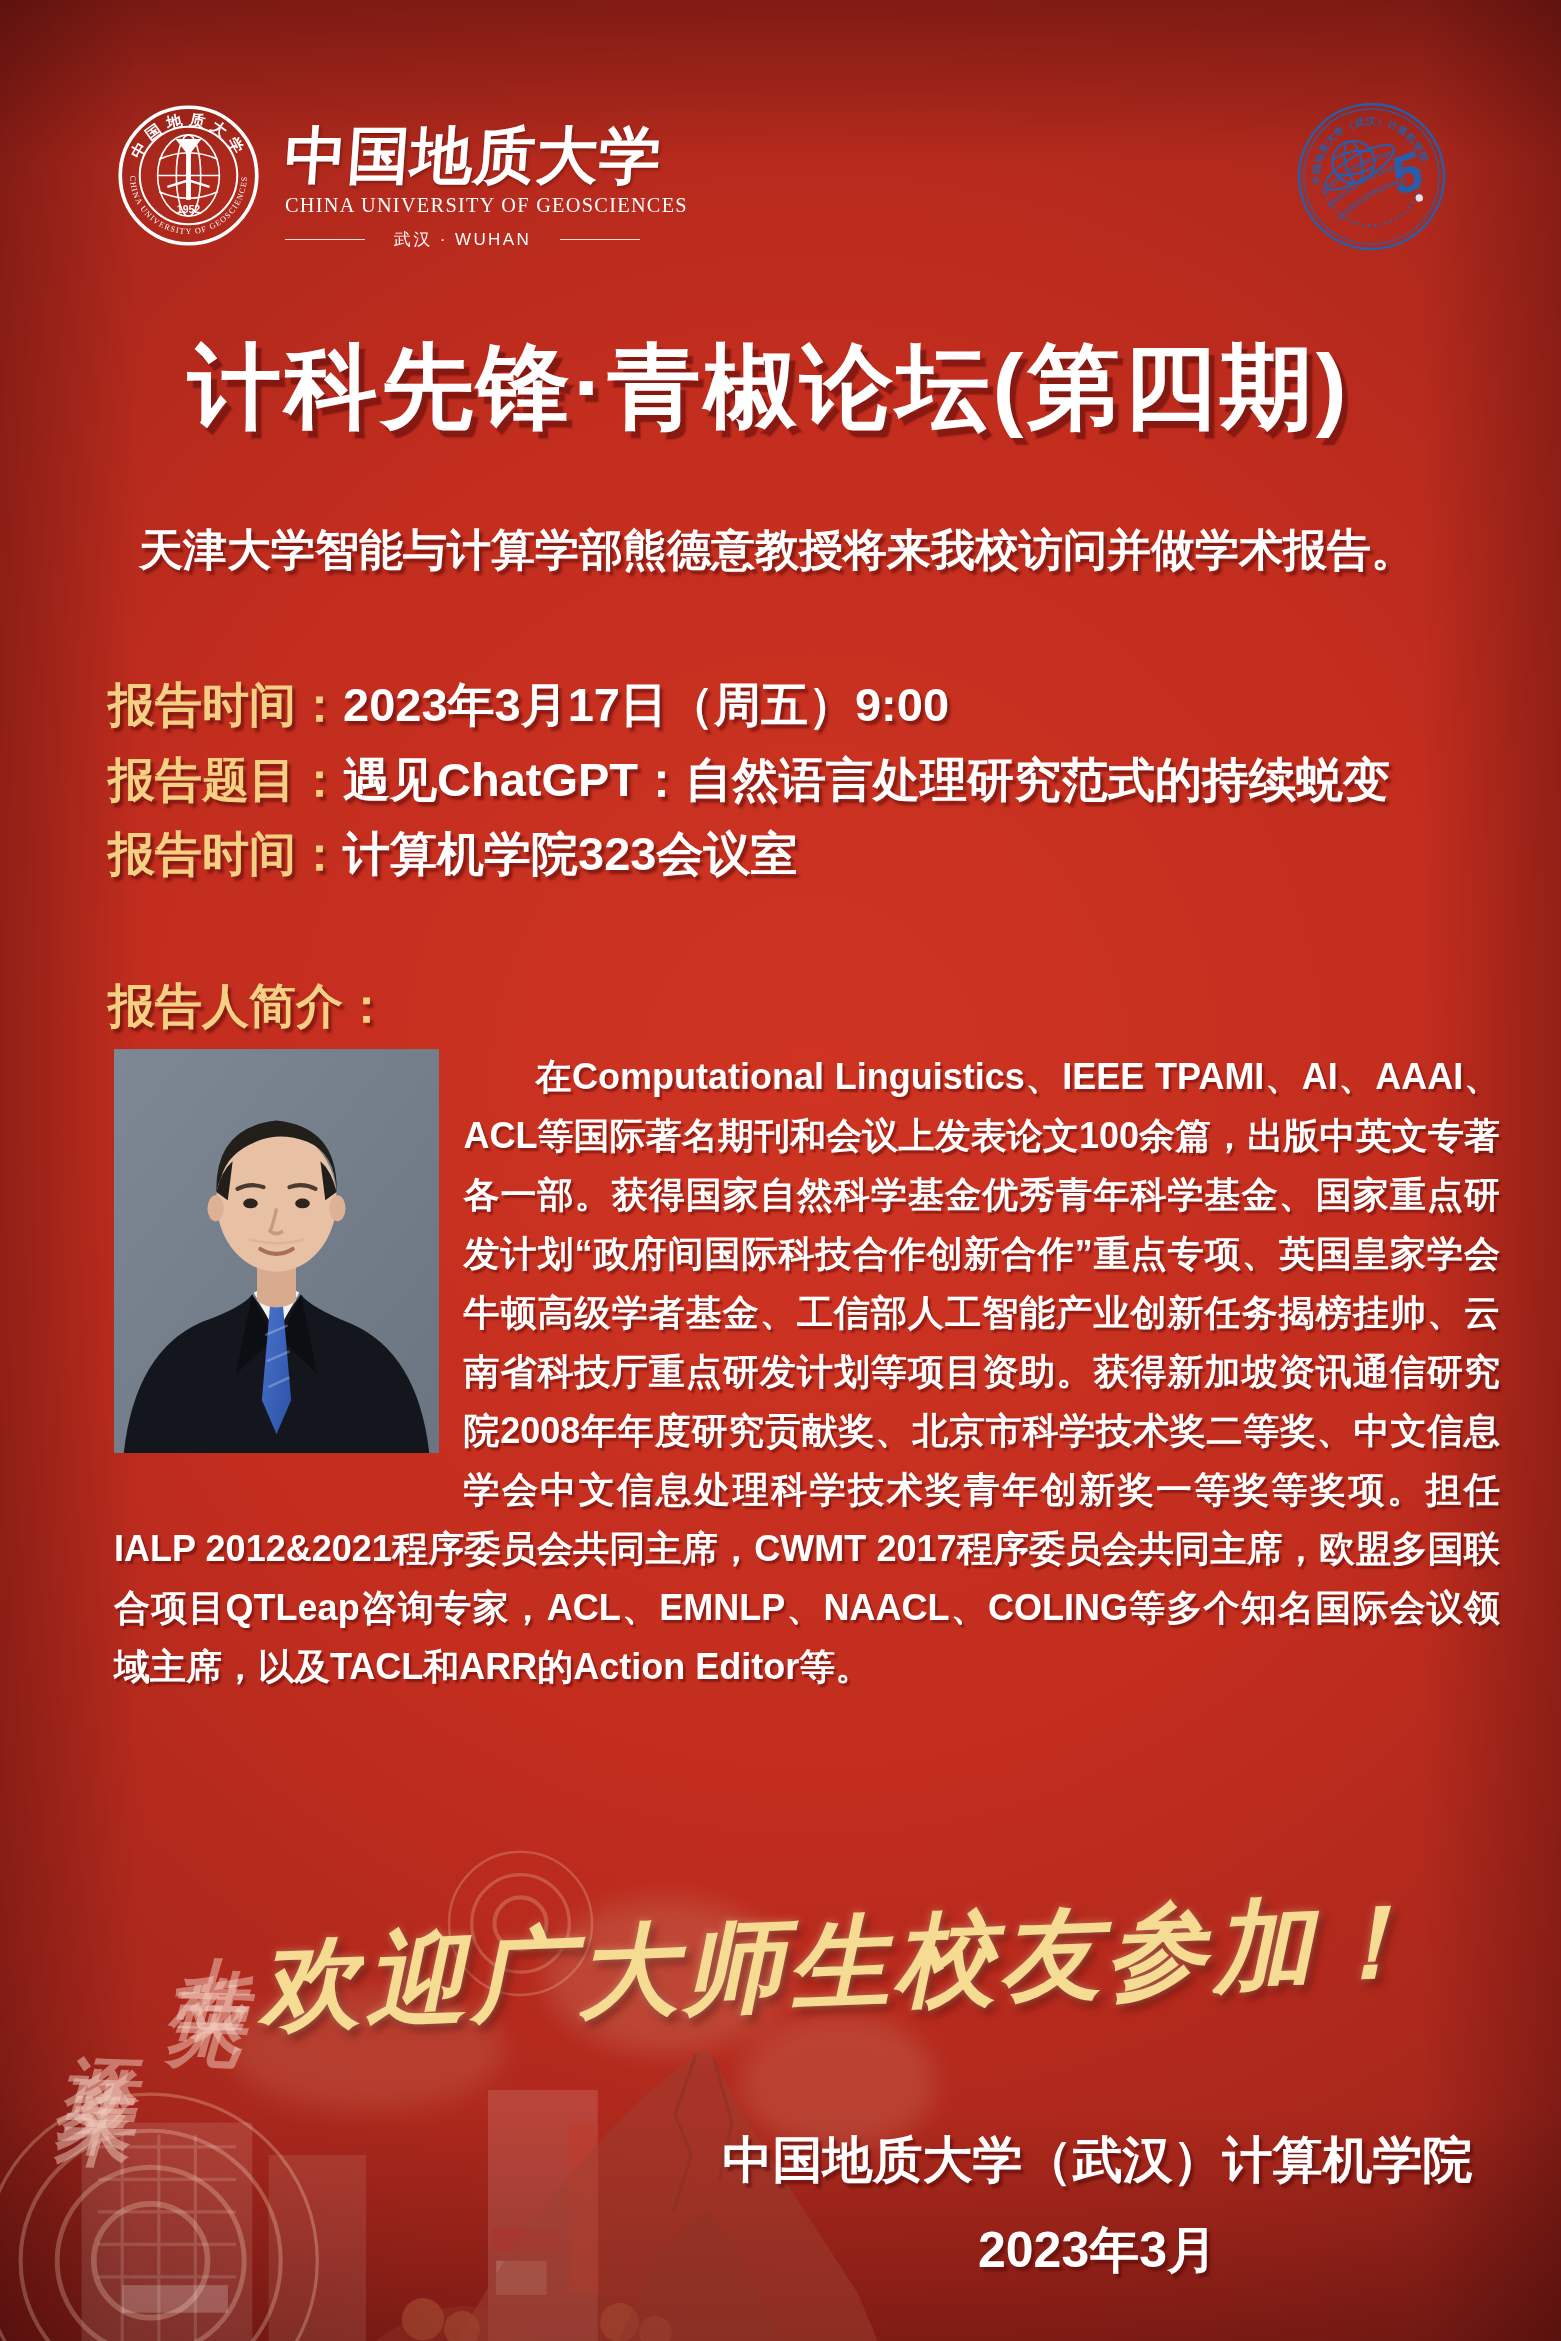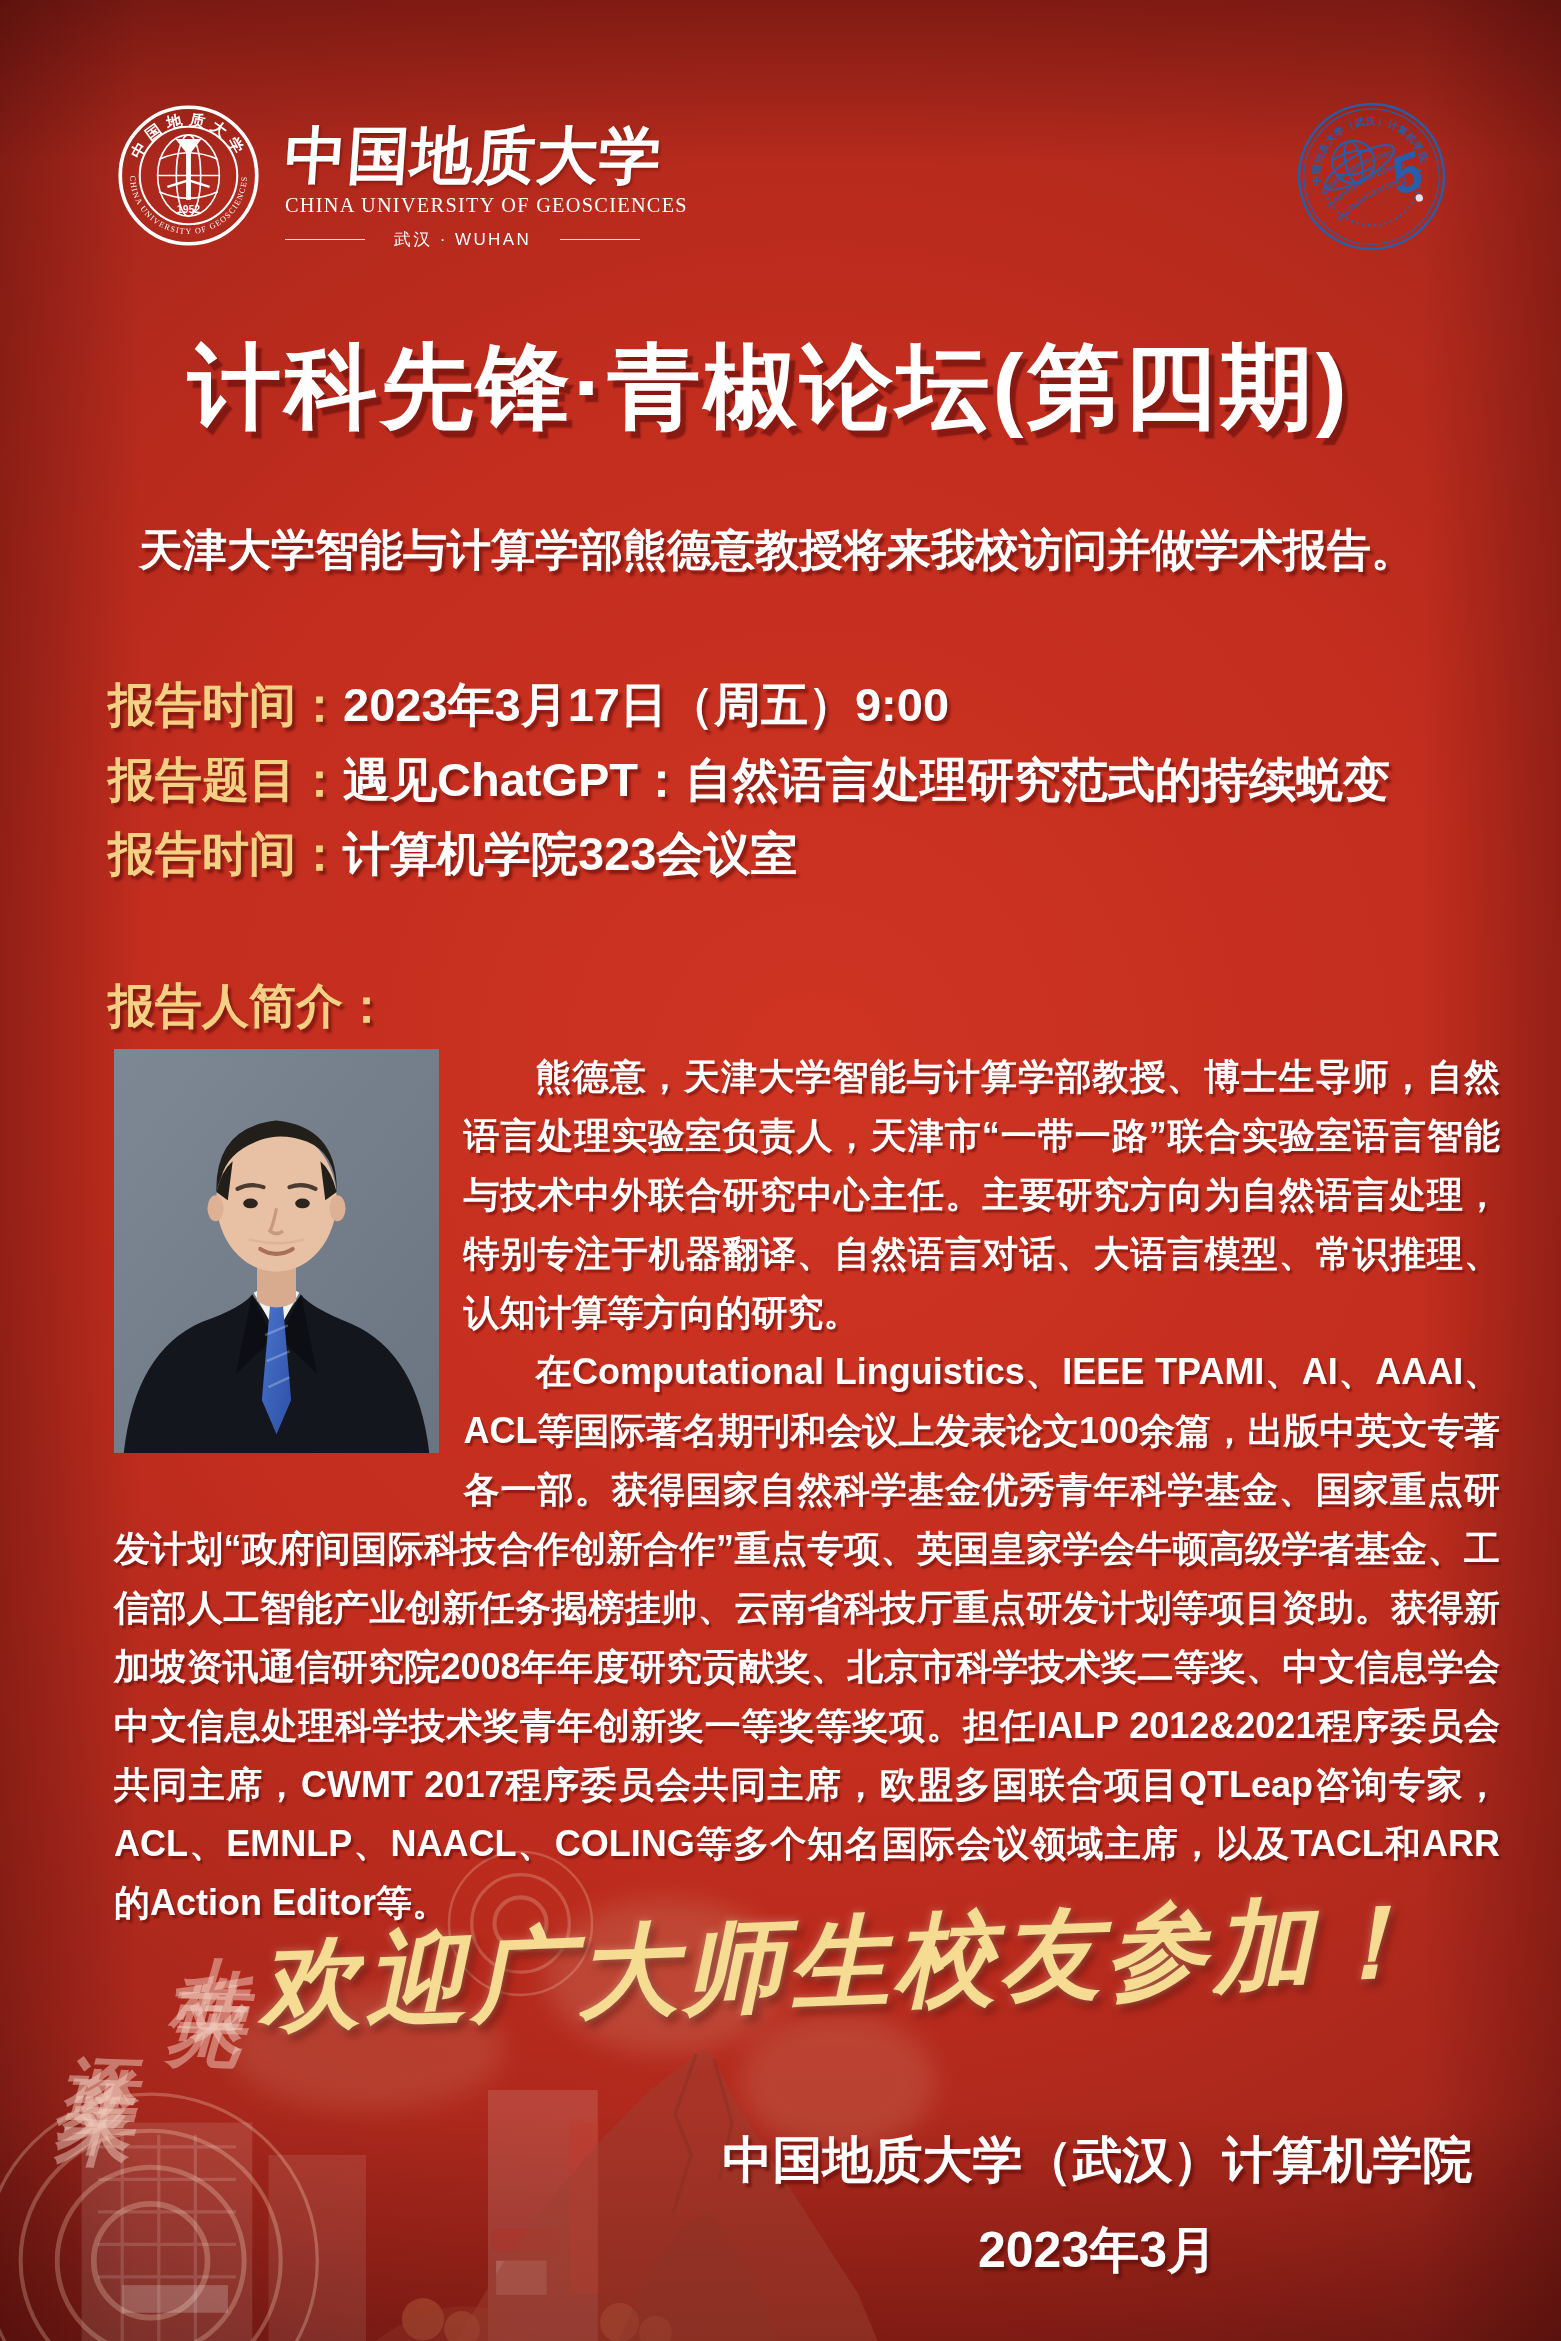--- a/index.html
+++ b/index.html
@@ -240,21 +240,20 @@
         <path d="M274 176 Q268 150 254 138 L260 186 Z" fill="#221e1a"></path>
 
         <path d="M152 172 Q168 164 184 170 M216 170 Q232 164 248 172" stroke="#4a3a30" stroke-width="5" fill="none" stroke-linecap="round"></path>
         <ellipse cx="168" cy="190" rx="9" ry="6" fill="#2e241e"></ellipse>
         <ellipse cx="232" cy="190" rx="9" ry="6" fill="#2e241e"></ellipse>
         <path d="M200 196 Q196 216 192 224 Q200 230 208 224" stroke="#c79a7e" stroke-width="4" fill="none"></path>
         <path d="M180 246 Q200 258 220 246" stroke="#a96f58" stroke-width="5" fill="none" stroke-linecap="round"></path>
         <path d="M166 234 Q200 244 234 234" stroke="#d8ab8d" stroke-width="3" fill="none" opacity=".6"></path>
       </svg>
     </div>
-    <p>熊德意，天津大学智能与计算学部教授、博士生导师，自然语言处理实验室负责人，天津市“一带一路”联合实验室语言智能与技术中外联合研究中心主任。主要研究方向为自然语言处理，特别专注于机器翻译、自然语言对话、大语言模型、常识推理、认知计算等方向的研究。</p>
     <p>在Computational Linguistics、IEEE TPAMI、AI、AAAI、ACL等国际著名期刊和会议上发表论文100余篇，出版中英文专著各一部。获得国家自然科学基金优秀青年科学基金、国家重点研发计划“政府间国际科技合作创新合作”重点专项、英国皇家学会牛顿高级学者基金、工信部人工智能产业创新任务揭榜挂帅、云南省科技厅重点研发计划等项目资助。获得新加坡资讯通信研究院2008年年度研究贡献奖、北京市科学技术奖二等奖、中文信息学会中文信息处理科学技术奖青年创新奖一等奖等奖项。担任IALP 2012&amp;2021程序委员会共同主席，CWMT 2017程序委员会共同主席，欧盟多国联合项目QTLeap咨询专家，ACL、EMNLP、NAACL、COLING等多个知名国际会议领域主席，以及TACL和ARR的Action Editor等。</p>
   </div>
 
   <div class="abs welcome">欢迎广大师生校友参加！</div>
 
   <div class="abs footer-org">中国地质大学（武汉）计算机学院</div>
   <div class="abs footer-date">2023年3月</div>
 
 </div>
 

